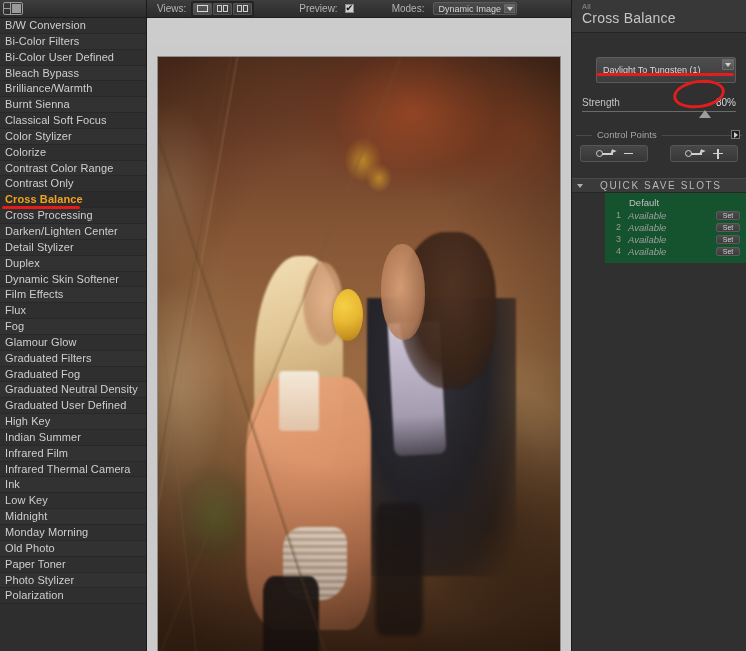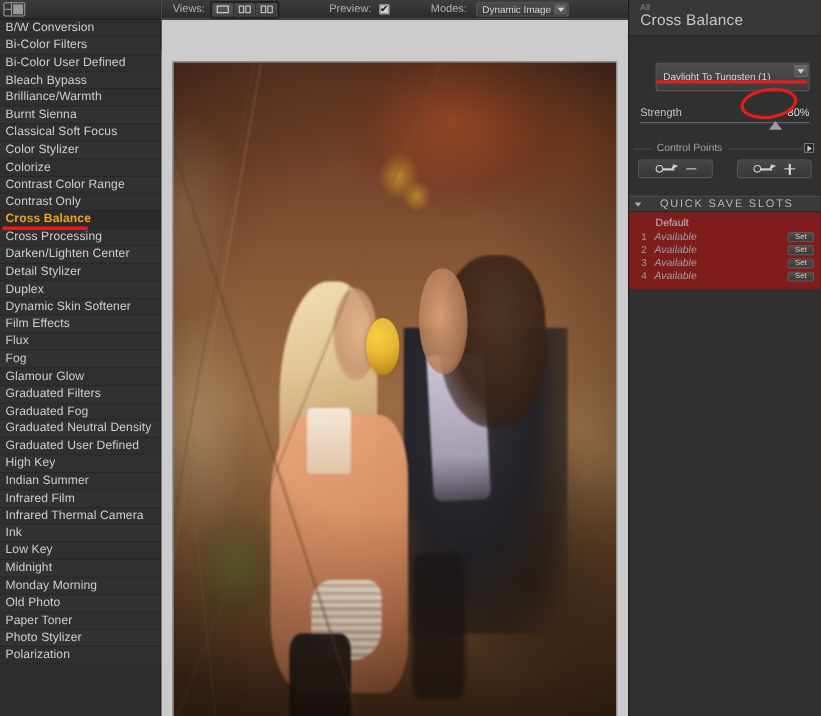--- a/index.html
+++ b/index.html
@@ -438,21 +438,21 @@
     border-bottom: 1px solid #262626;
     display: flex; align-items: center;
     padding-left: 5px;
     gap: 17px;
   }
   .qss-title { font-size: 10px; color: #b8b8b8; letter-spacing: 1.6px; }
   .tri-down-sm {
     width:0;height:0;border-left:3.5px solid transparent;border-right:3.5px solid transparent;
     border-top:4px solid #b0b0b0;
   }
-  .qss-body { background: #7f1d1d; padding: 4px 0 6px 0; }
+  .qss-body { background: #14532d; padding: 4px 0 6px 0; margin-left: 33px; }
   .qss-default { font-size: 9.5px; color: #c0c0c0; padding-left: 24px; height: 12px; line-height: 12px; }
   .qss-row {
     display: flex; align-items: center;
     height: 12px; margin-top: 0px;
     padding-left: 11px;
   }
   .qss-num { width: 12px; font-size: 9px; color: #9a9a9a; }
   .qss-avail { flex: 1; font-size: 9.5px; color: #9f9f9f; font-style: italic; }
   .qss-set {
     width: 24px; height: 9px; margin-right: 6px;

